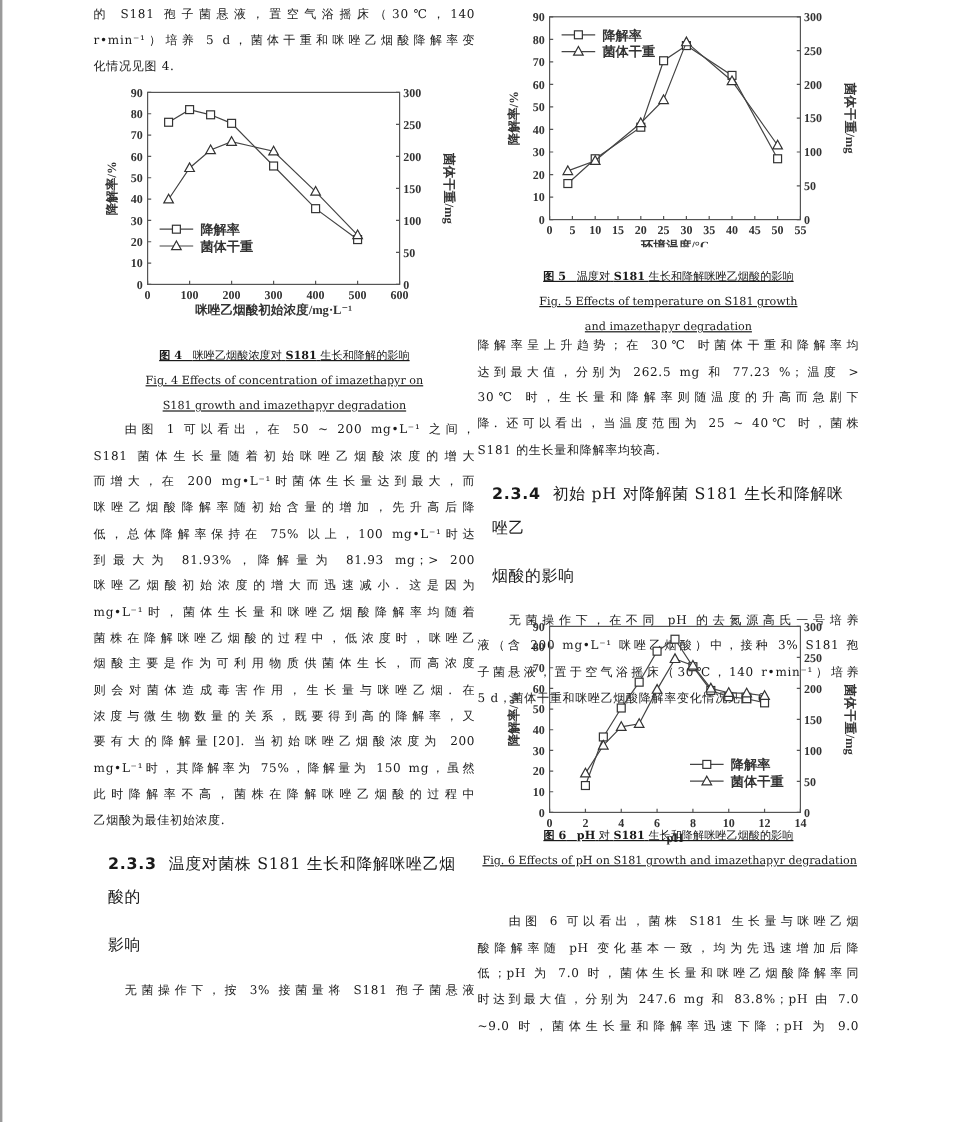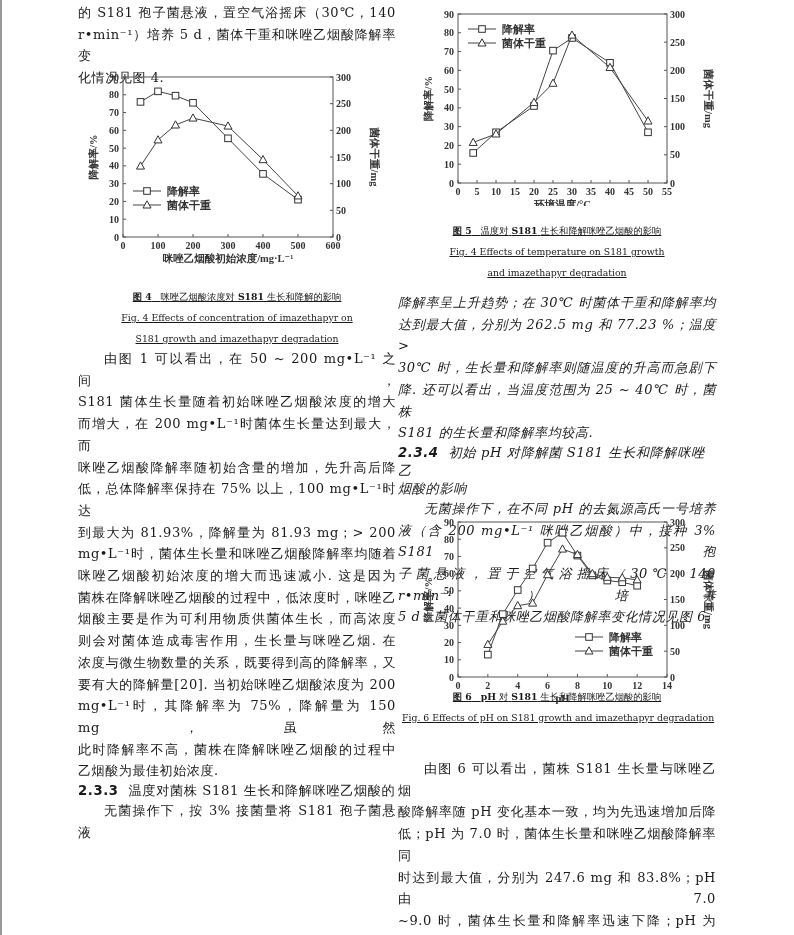--- a/index.html
+++ b/index.html
@@ -1,24 +1,24 @@
 <!DOCTYPE html>
 <html><head>
 <meta charset="utf-8">
 <style>
   html, body { margin:0; padding:0; background:#fff; }
   body { width:794px; height:935px; position:relative; overflow:hidden; font-family:"DejaVu Serif","Liberation Serif",serif; color:#1a1a1a; }
   .edge { position:absolute; left:0; top:0; width:2px; height:935px; background:#9a9a9a; }
   .col { position:absolute; width:318px; }
   .col-left { left:78px; }
   .col-right { left:398px; }
-  p.t { margin:0; font-size:13px; line-height:21.7px; text-align:justify; text-align-last:justify; letter-spacing:0.6px; }
+  p.t { margin:0; font-size:10px; line-height:21.7px; text-align:justify; text-align-last:justify; letter-spacing:0.6px; }
   p.t.last { text-align-last:left; }
   p.t.ind { text-indent:26px; }
-  .sec { font-size:13.2px; line-height:18px; margin:0; letter-spacing:0.6px; }
+  .sec { font-size:13.2px; line-height:28px; margin:12px; letter-spacing:0.6px; }
   .sec b { font-family:"DejaVu Sans","Liberation Sans",sans-serif; font-weight:bold; margin-right:10px; }
   .cap { text-align:center; font-size:9.3px; line-height:17px; margin:4px;text-decoration:underline; }
   .cap b { font-weight:bold; }
   svg text { font-family:"Liberation Serif","DejaVu Serif",serif; }
   .fig { position:absolute; }
 </style>
 </head>
 <body>
 
 <div class="edge"></div>
@@ -123,33 +123,34 @@
   <p class="cap">S181 growth and imazethapyr degradation</p>
 </div>
 
 <div class="col col-left" style="top:348px;">
   <p class="t ind">由图 1 可以看出，在 50 ~ 200 mg•L⁻¹ 之间，</p>
   <p class="t">S181 菌体生长量随着初始咪唑乙烟酸浓度的增大</p>
   <p class="t">而增大，在 200 mg•L⁻¹时菌体生长量达到最大，而</p>
   <p class="t">咪唑乙烟酸降解率随初始含量的增加，先升高后降</p>
   <p class="t">低，总体降解率保持在 75% 以上，100 mg•L⁻¹时达</p>
   <p class="t">到最大为 81.93%，降解量为 81.93 mg；&gt; 200</p>
+  <p class="t">咪唑乙烟酸初始浓度的增大而迅速减小. 这是因为</p>
   <p class="t">mg•L⁻¹时，菌体生长量和咪唑乙烟酸降解率均随着</p>
-  <p class="t">咪唑乙烟酸初始浓度的增大而迅速减小. 这是因为</p>
   <p class="t">菌株在降解咪唑乙烟酸的过程中，低浓度时，咪唑乙</p>
   <p class="t">烟酸主要是作为可利用物质供菌体生长，而高浓度</p>
   <p class="t">则会对菌体造成毒害作用，生长量与咪唑乙烟. 在</p>
   <p class="t">浓度与微生物数量的关系，既要得到高的降解率，又</p>
   <p class="t">要有大的降解量[20]. 当初始咪唑乙烟酸浓度为 200</p>
   <p class="t">mg•L⁻¹时，其降解率为 75%，降解量为 150 mg，虽然</p>
   <p class="t">此时降解率不高，菌株在降解咪唑乙烟酸的过程中</p>
   <p class="t last">乙烟酸为最佳初始浓度.</p>
   <p class="sec">
     <b>2.3.3</b><span>温度对菌株 S181 生长和降解咪唑乙烟酸的</span>
   </p>
+  <p class="sec">影响</p>
   <p class="t ind">无菌操作下，按 3% 接菌量将 S181 孢子菌悬液</p>
 
 </div>
 
 <svg class="fig" style="left:405px;top:6px;" width="310" height="200">
     <rect x="53" y="8" width="209" height="169" fill="none" stroke="#555" stroke-width="1"></rect>
     <line x1="53" y1="177" x2="56" y2="177" stroke="#555"></line>
     <text x="49" y="180.5" font-size="10" text-anchor="end" font-weight="bold" fill="#333">0</text>
     <line x1="53" y1="158.22222222222223" x2="56" y2="158.22222222222223" stroke="#555"></line>
     <text x="49" y="161.72222222222223" font-size="10" text-anchor="end" font-weight="bold" fill="#333">10</text>
@@ -240,25 +241,25 @@
     </g>
   </svg>
 
 <div class="col col-right" style="top:218px;">
   <p class="cap">
     <b>图 5</b>&nbsp;&nbsp;
     <span>温度对</span>
     <b>S181</b>
     <span>生长和降解咪唑乙烟酸的影响</span>
   </p>
-  <p class="cap">Fig. 4    Effects of temperature on S181 growth</p>
+  <p class="cap">Fig. 5    Effects of temperature on S181 growth</p>
   <p class="cap">and imazethapyr degradation</p>
 </div>
 
-<div class="col col-right" style="top:292px;font-style:italic;">
+<div class="col col-right" style="top:278px;">
   <p class="t">降解率呈上升趋势；在 30℃ 时菌体干重和降解率均</p>
   <p class="t">达到最大值，分别为 262.5 mg 和 77.23 %；温度 &gt;</p>
   <p class="t">30℃ 时，生长量和降解率则随温度的升高而急剧下</p>
   <p class="t">降. 还可以看出，当温度范围为 25 ~ 40℃ 时，菌株</p>
   <p class="t last">S181 的生长量和降解率均较高.</p>
   <p class="sec">
     <b>2.3.4</b><span>初始 pH 对降解菌 S181 生长和降解咪唑乙</span>
   </p>
   <p class="sec">烟酸的影响</p>
   <p class="t ind">无菌操作下，在不同 pH 的去氮源高氏一号培养</p>

